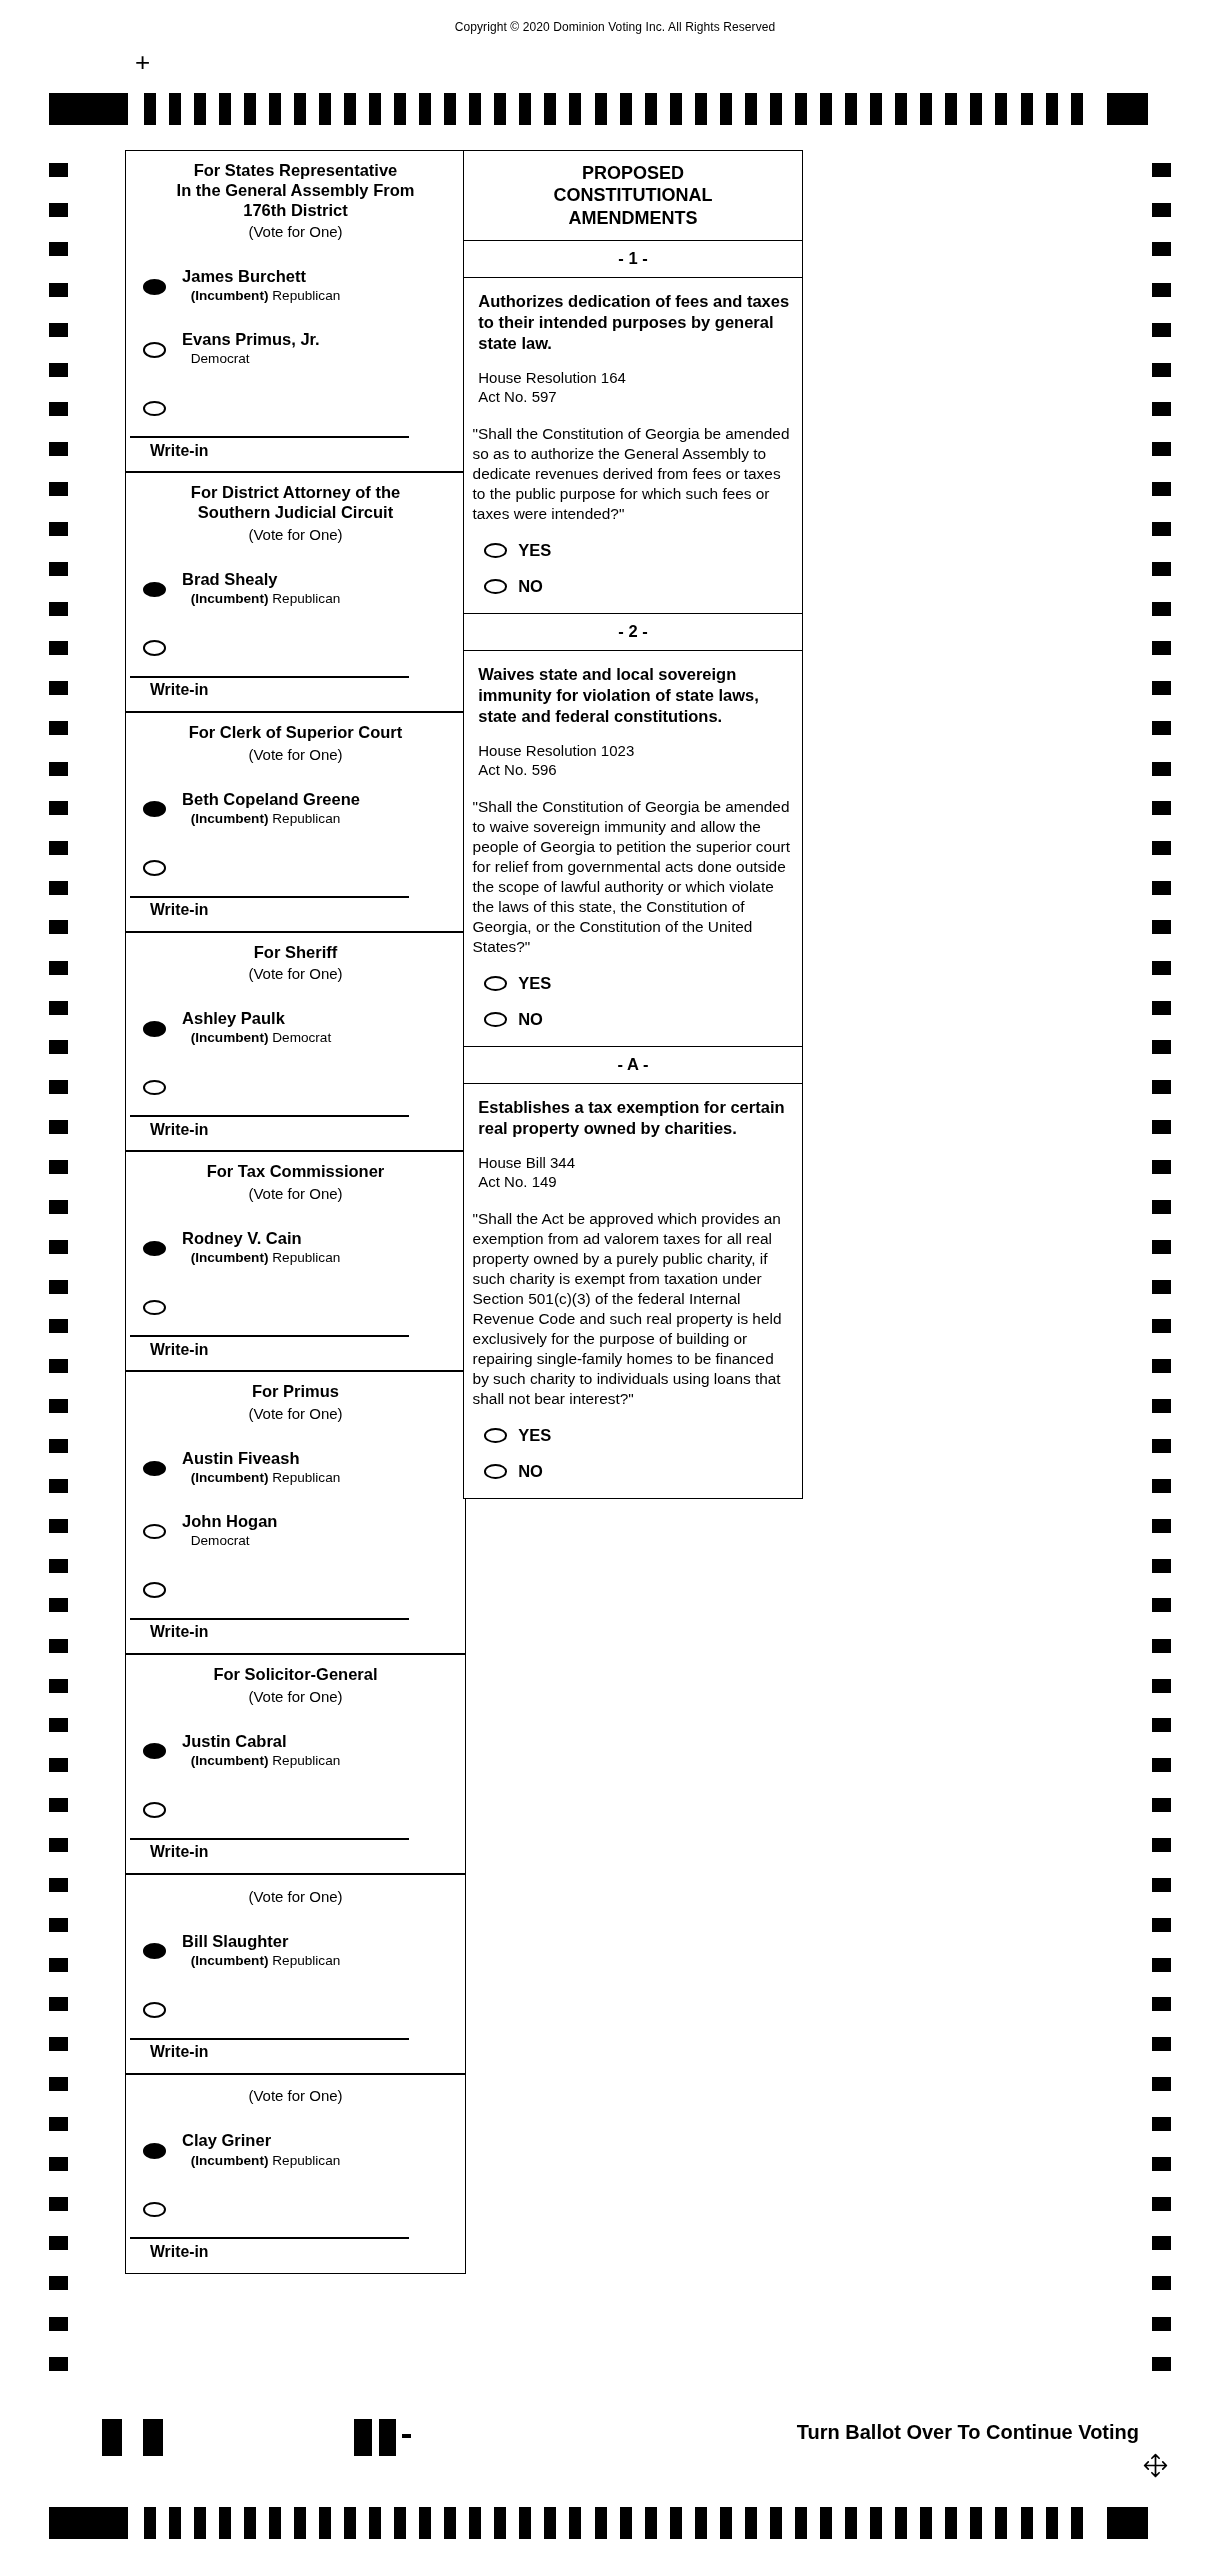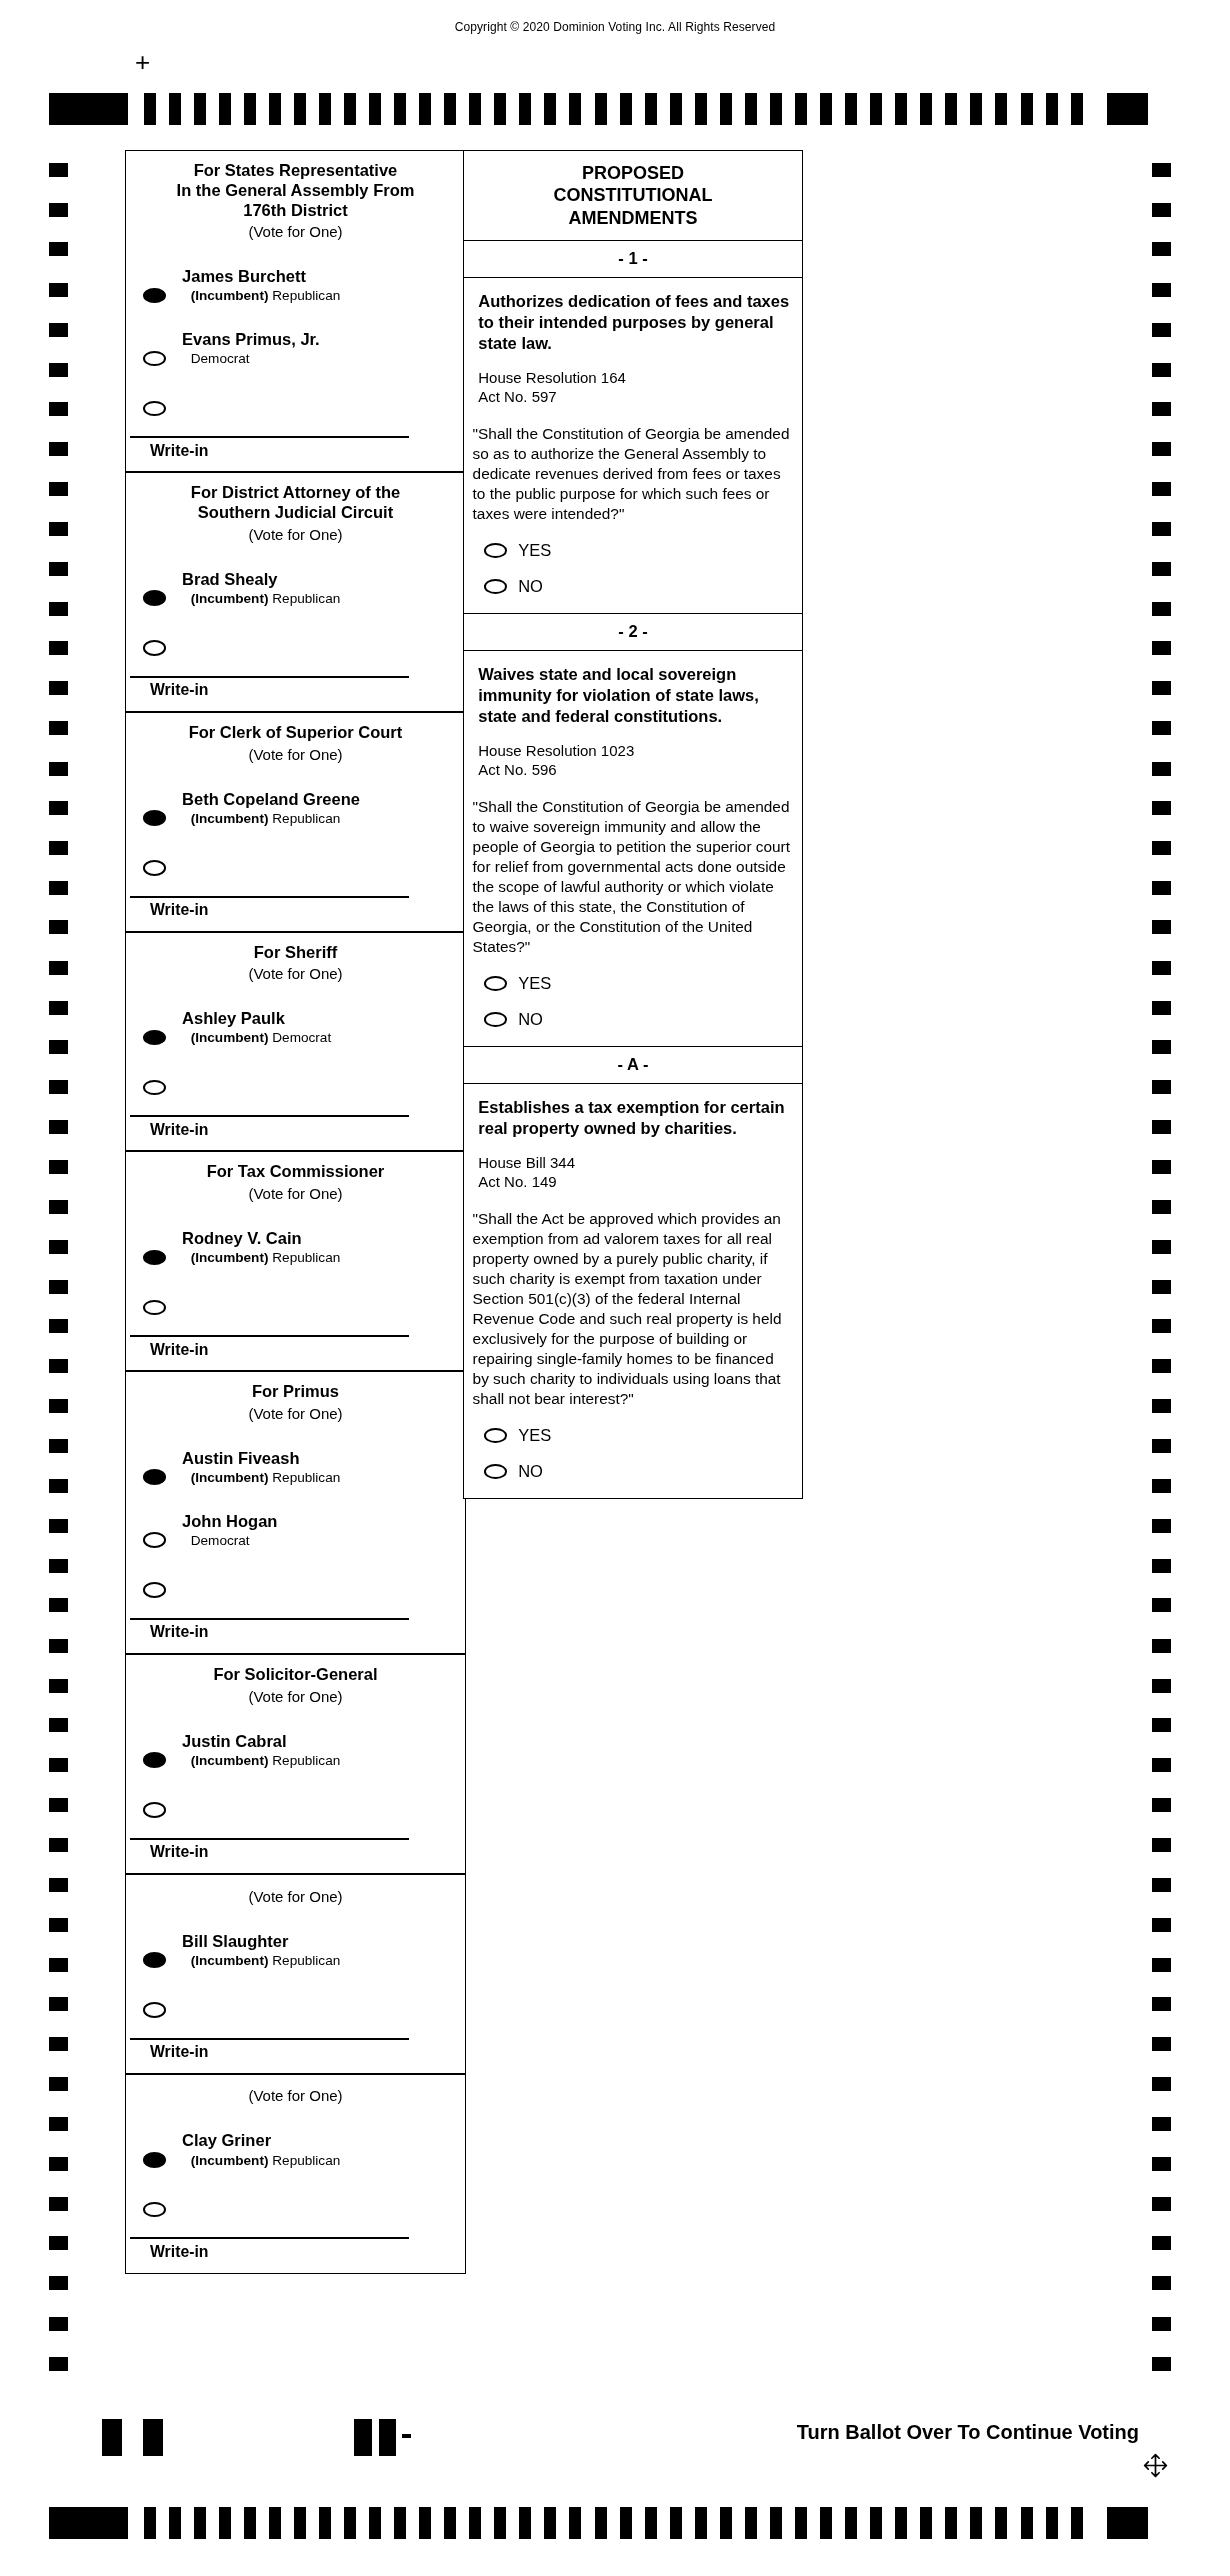--- a/index.html
+++ b/index.html
@@ -32,21 +32,21 @@
   .ballot-col { position:absolute; top:150px; background:#fff; border:1.4px solid #000; }
   #contests { left:125px; width:339px; }
   #measures { left:463px; width:338px; }
 
   
   .contest { border-bottom:2.1px solid #000; }
   .contest:last-child { border-bottom:none; }
   .c-head { padding:10px 7.2px 0; text-align:center; }
   .c-title { font-weight:700; font-size:16.5px; line-height:1.2; }
   .c-inst { font-size:15px; margin-top:2.9px; }
-  .cand-row { display:flex; align-items:flex-end; margin:27px 0 0 17px; }
+  .cand-row { display:flex; align-items:center; margin:27px 0 0 17px; }
   .bubble { flex:none; width:19.3px; height:11.5px; border:2.1px solid #000; border-radius:50%; background:#fff; }
   .bubble.filled { background:#000; }
   .cand-row .bubble { margin-top:2.9px; }
   .cand-text { margin-left:15.8px; }
   .cand-name { font-weight:700; font-size:16.5px; line-height:1.15; }
   .cand-sub { font-size:13.6px; margin-top:2.1px; margin-left:8.6px; }
   .sub-b { font-weight:700; }
   .w-bubble-row { margin-top:31.5px; }
   .w-line { border-top:2.1px solid #000; margin:20px 56px 0 4.3px; }
   .w-label { font-weight:700; font-size:15.8px; margin:3.6px 0 11.5px 24px; }
@@ -56,21 +56,21 @@
   .measure { border-bottom:1.4px solid #000; }
   .measure:last-child { border-bottom:none; }
   .m-number { text-align:center; font-weight:700; font-size:16.5px; padding:8.6px 0; border-bottom:1.4px solid #000; }
   .m-body { padding:13px 8.6px 17px; }
   .m-summary { font-weight:700; font-size:16.5px; line-height:1.26; margin:0 1.4px 0 5.7px; }
   .m-refs { font-size:15px; line-height:1.3; margin:14.3px 0 0 5.7px; }
   .m-question { font-size:15.4px; line-height:1.3; margin-top:17px; }
   .m-option { display:flex; align-items:center; margin:17px 0 0 11.5px; }
   .m-option .bubble { width:18.6px; height:10.7px; }
   .m-option:first-of-type { margin-top:21.5px; }
-  .opt-label { font-weight:400; font-size:16.5px; margin-left:11.5px; }
+  .opt-label { font-weight:700; font-size:16.5px; margin-left:11.5px; }
 
   
   .foot-bar { position:absolute; background:#000; }
   #fb1 { left:102px; top:2419px; width:20px; height:37px; }
   #fb2 { left:143px; top:2419px; width:20px; height:37px; }
   #fb3 { left:354px; top:2419px; width:18px; height:37px; }
   #fb4 { left:379px; top:2419px; width:17px; height:37px; }
   #fdash { left:402px; top:2434px; width:9.3px; height:4.3px; }
   .turn-text { position:absolute; top:2421px; right:91px; font-weight:700; font-size:20px; }
   .move-icon { position:absolute; left:1141px; top:2451px; }

